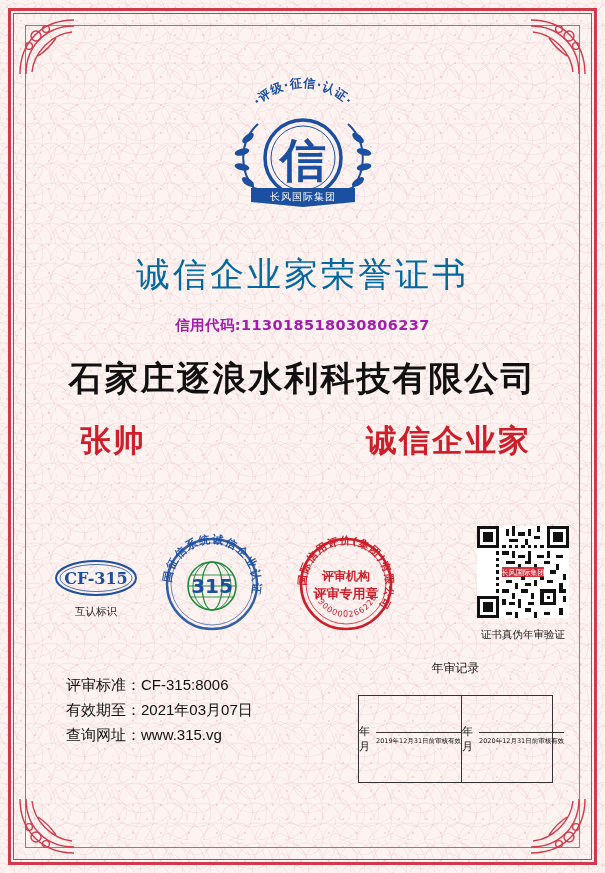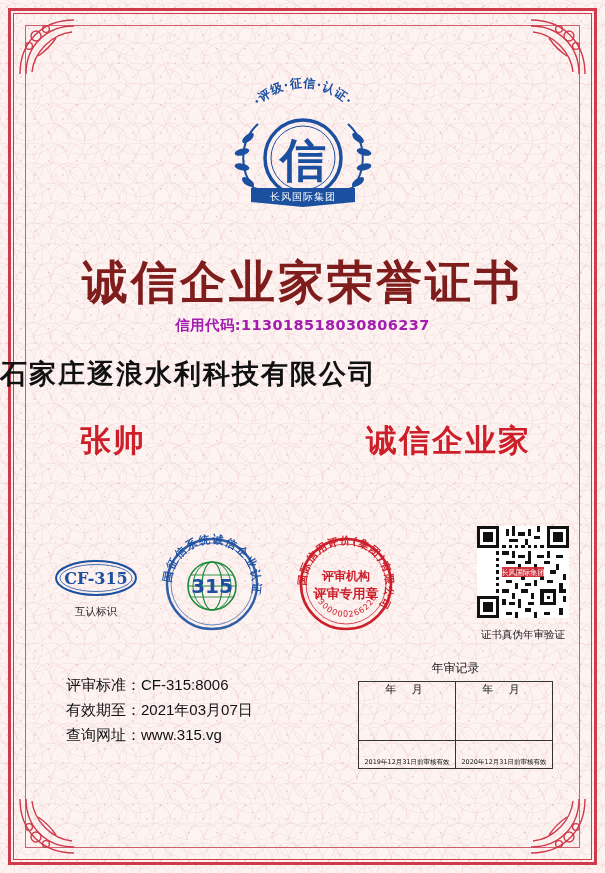--- a/index.html
+++ b/index.html
@@ -83,42 +83,43 @@
     height: 150px;
   }
 
   
   .main-title {
     position: absolute;
     top: 252px;
     left: 0; right: 0;
     text-align: center;
     font-family: "DejaVu Sans", sans-serif;
-    font-size: 46px;
-    font-weight: bold;
+    font-size: 34px;
+    font-weight: normal;
     letter-spacing: 3px;
-    color: #7f1d1d;
+    color: #0369a1;
   }
   .credit-code {
     position: absolute;
     top: 316px;
     left: 0; right: 0;
     text-align: center;
     font-family: "DejaVu Sans", sans-serif;
     font-size: 14.5px;
     font-weight: bold;
     color: #a21caf;
     letter-spacing: 0.4px;
   }
   .company-name {
     position: absolute;
     top: 356px;
     left: 0; right: 0;
-    font-family: "DejaVu Sans", sans-serif;
-    font-size: 27px;
+    text-align: center;
+    font-family: "DejaVu Sans", sans-serif;
+    font-size: 34px;
     font-weight: bold;
     letter-spacing: 2px;
     color: #111;
   }
   .honor-row {
     position: absolute;
     top: 420px;
     left: 70px;
     right: 70px;
     display: flex;
@@ -187,51 +188,51 @@
     position: absolute;
     right: 52px;
     top: 660px;
     width: 195px;
   }
   .review-title {
     text-align: center;
     font-family: "DejaVu Sans", sans-serif;
     font-size: 12px;
     color: #111;
-    margin-bottom: 4px;
+    margin-bottom: 18px;
   }
   .review-grid {
     display: flex;
     border: 1px solid #333;
     height: 86px;
   }
   .review-cell {
     flex: 1;
     position: relative;
     display: flex;
-    flex-direction: column;
-    justify-content: space-between;
+    flex-direction: row;
+    justify-content: flex-start;
     align-items: center;
   }
   .review-cell + .review-cell { border-left: 1px solid #333; }
   .review-cell .ym {
     font-family: "DejaVu Sans", sans-serif;
     font-size: 11px;
     color: #111;
     letter-spacing: 6px;
     padding-bottom: 1px;
   }
   .review-cell .note {
     font-family: "DejaVu Sans", sans-serif;
     font-size: 6.5px;
     color: #111;
     border-top: 1px solid #333;
     width: 100%;
     text-align: center;
-    padding: 17px 0 1px;
+    padding: 4px 0 1px;
     box-sizing: border-box;
     white-space: nowrap;
   }
 </style>
 </head>
 <body>
 
 <div id="certificate">
 
   <div class="bg-pattern"></div>

